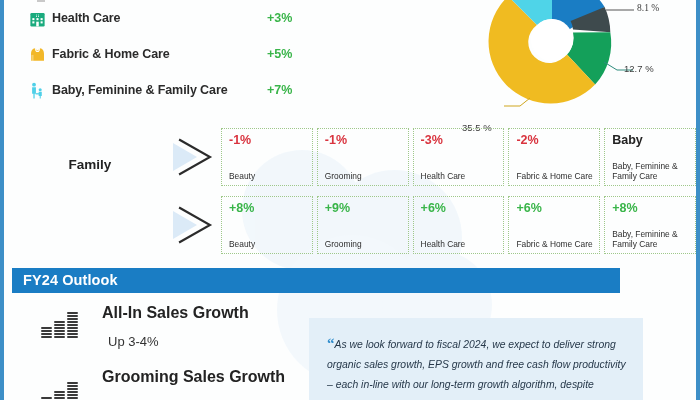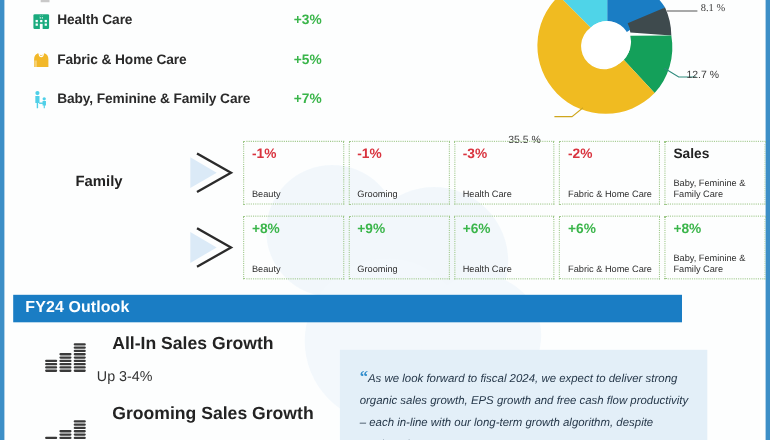--- a/index.html
+++ b/index.html
@@ -53,21 +53,21 @@
   
   .banner{position:absolute;left:8px;top:268px;width:608px;height:25px;background:#1a7dc4;}
   .banner span{position:absolute;left:11px;top:4px;font-size:14.5px;font-weight:bold;color:#ffffff;letter-spacing:.1px;}
 
   
   .ol{position:absolute;left:36px;}
   .ol.o1{top:304px;}
   .ol.o2{top:368px;}
   .coins{position:absolute;left:0px;top:6px;width:44px;height:30px;}
   .ol-t{position:absolute;left:62px;top:0px;font-size:16px;font-weight:bold;color:#232323;white-space:nowrap;}
-  .ol-v{position:absolute;left:48px;top:30px;font-size:13px;color:#333;white-space:nowrap;}
+  .ol-v{position:absolute;left:68px;top:30px;font-size:13px;color:#333;white-space:nowrap;}
 
   
   .quote{position:absolute;left:305px;top:318px;width:334px;height:82px;background:#e3eff8;box-sizing:border-box;padding:16px 16px 0 18px;}
   .qmark{color:#2f8ccc;font-weight:bold;font-size:15px;font-family:"Liberation Serif",serif;}
   .qtext{font-size:10.4px;font-style:italic;color:#26384a;line-height:1.62;font-family:"Liberation Sans", sans-serif;}
 </style>
 </head>
 <body>
 
 <div class="page">
@@ -176,21 +176,21 @@
       </div>
       <div class="cell">
         <div class="pct down">-3%</div>
         <div class="cname">Health Care</div>
       </div>
       <div class="cell">
         <div class="pct down">-2%</div>
         <div class="cname">Fabric &amp; Home Care</div>
       </div>
       <div class="cell">
-        <div class="pct flat">Sales</div>
+        <div class="pct flat">Baby</div>
         <div class="cname">Baby, Feminine &amp; Family Care</div>
       </div>
     </div>
   </div>
 
   <div class="mrow r2">
     <svg class="chev" viewBox="0 0 55 42">
       <path d="M6 7 L30 21 L6 35 Z" fill="#dbeaf7"></path>
       <path d="M13 4 L43 21 L13 38" fill="none" stroke="#2b2b2b" stroke-width="2.1" stroke-linecap="square"></path>
     </svg>

